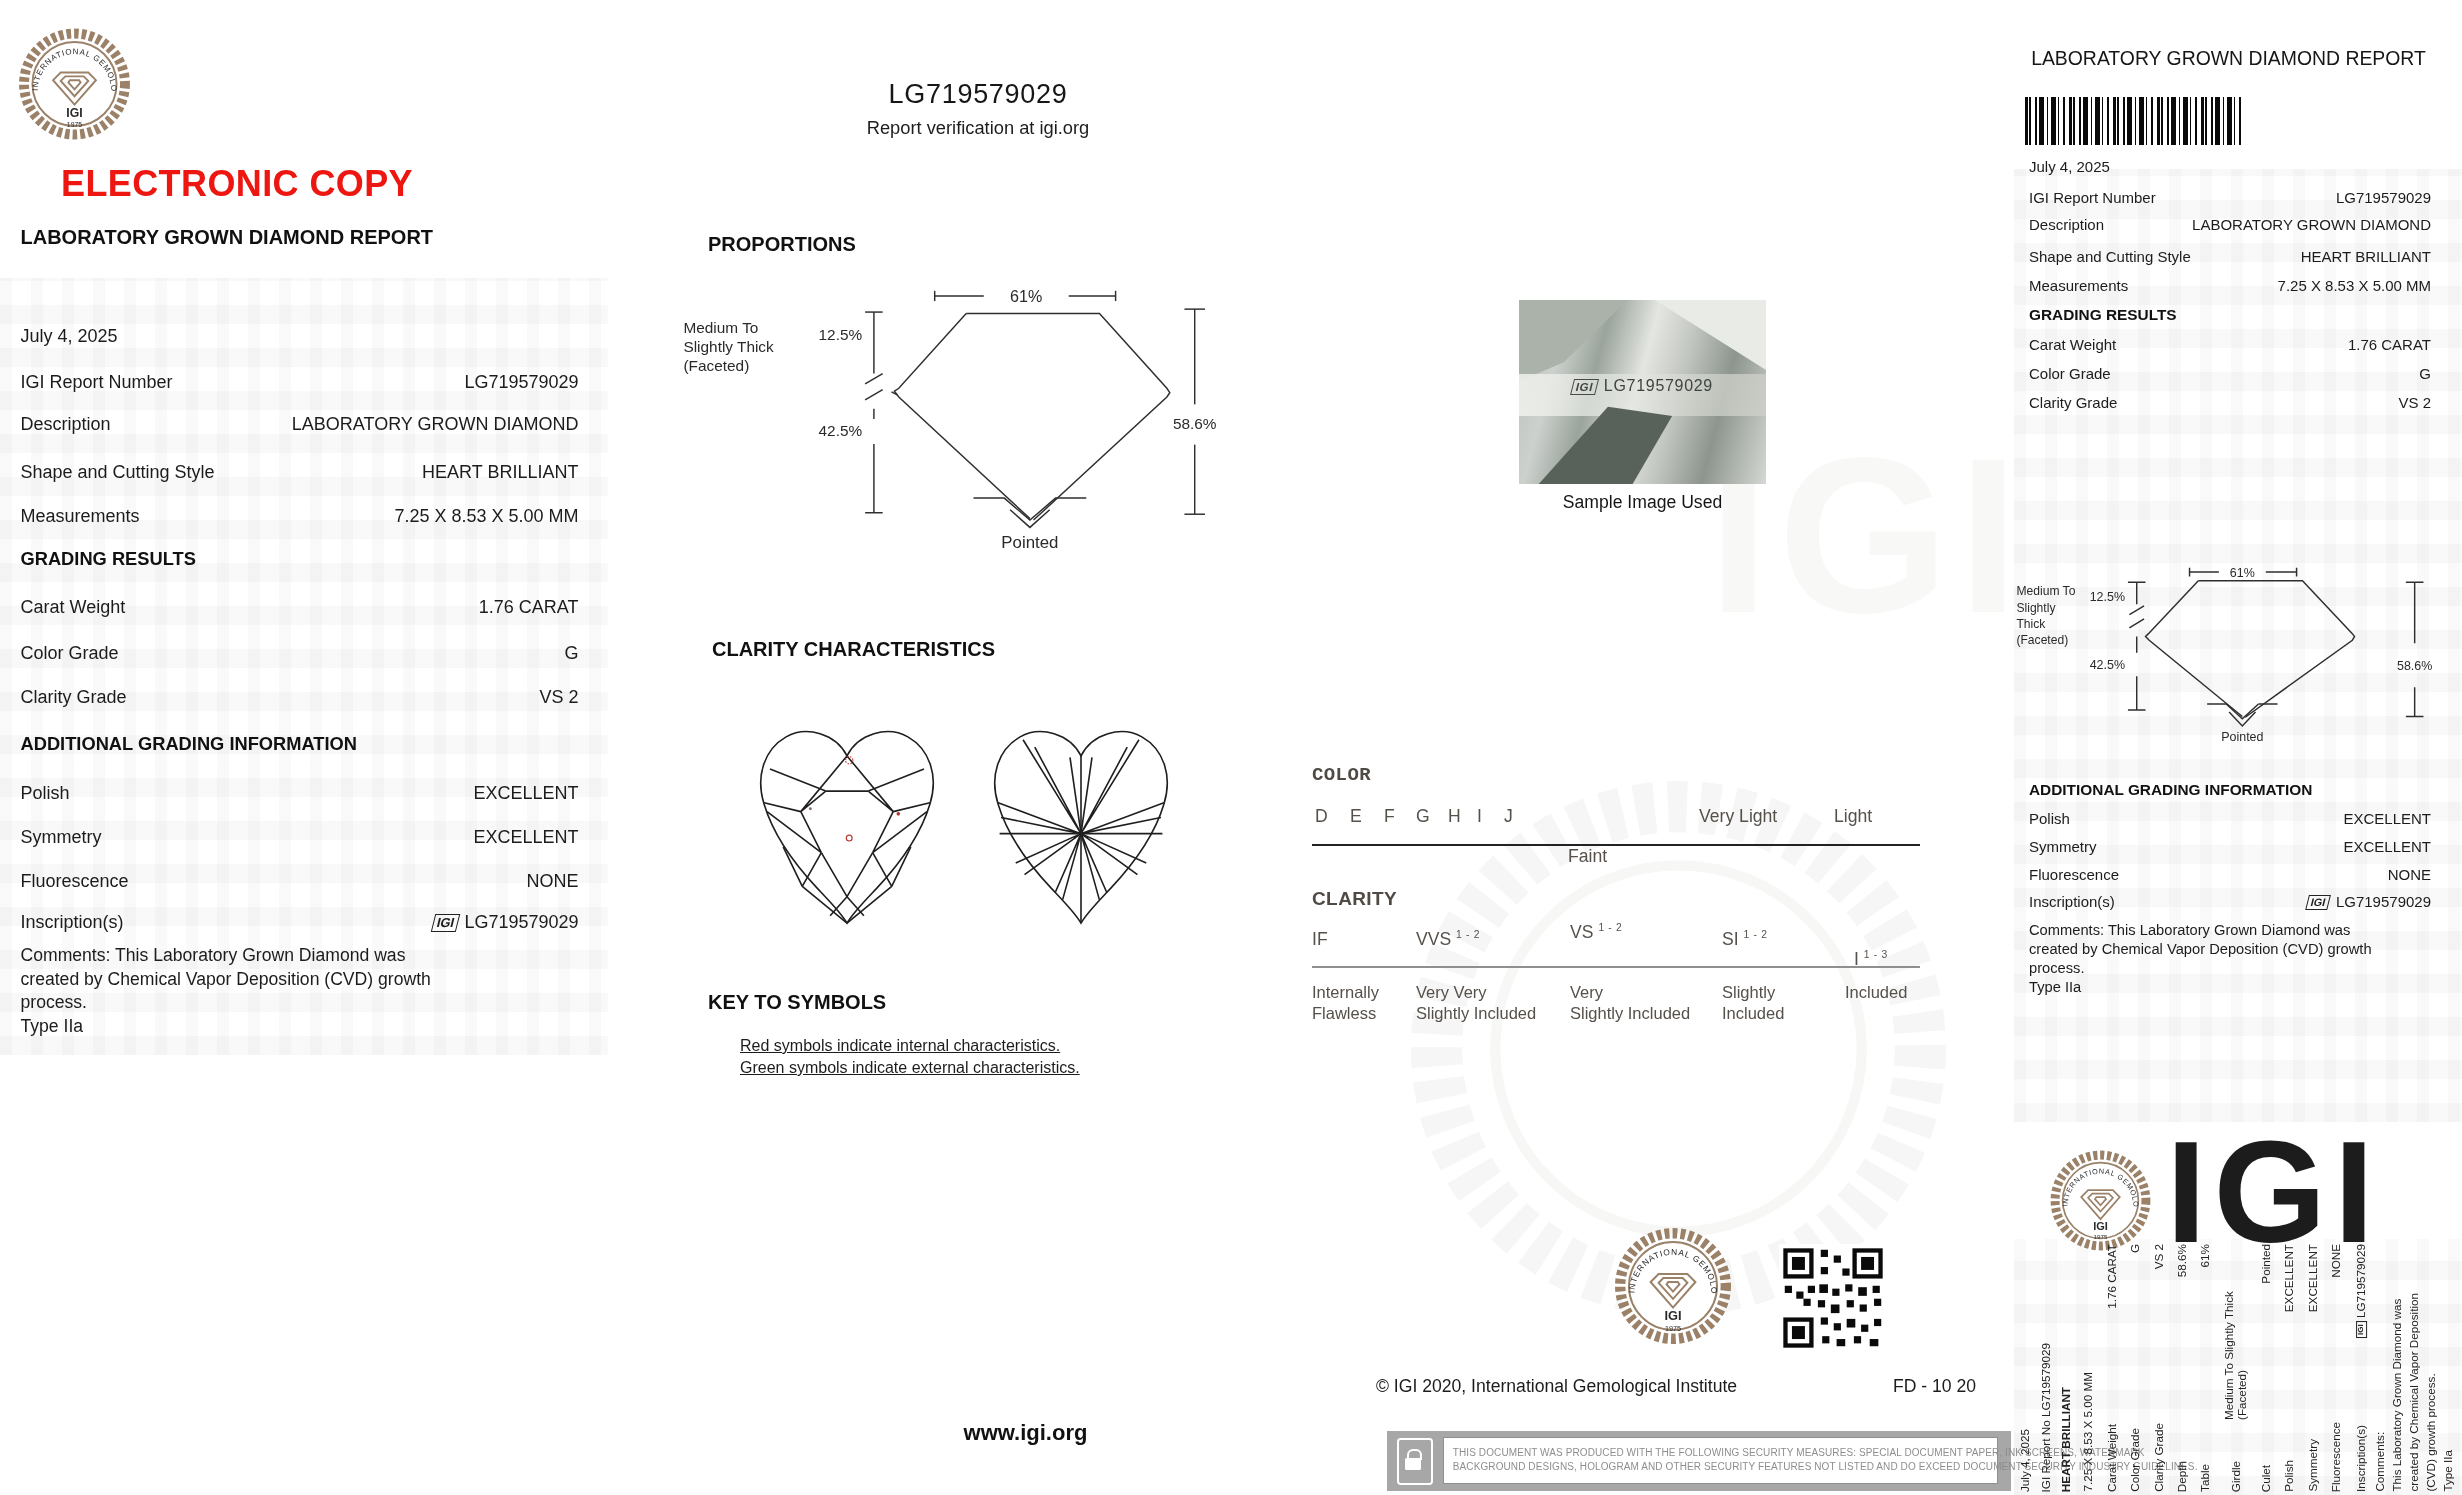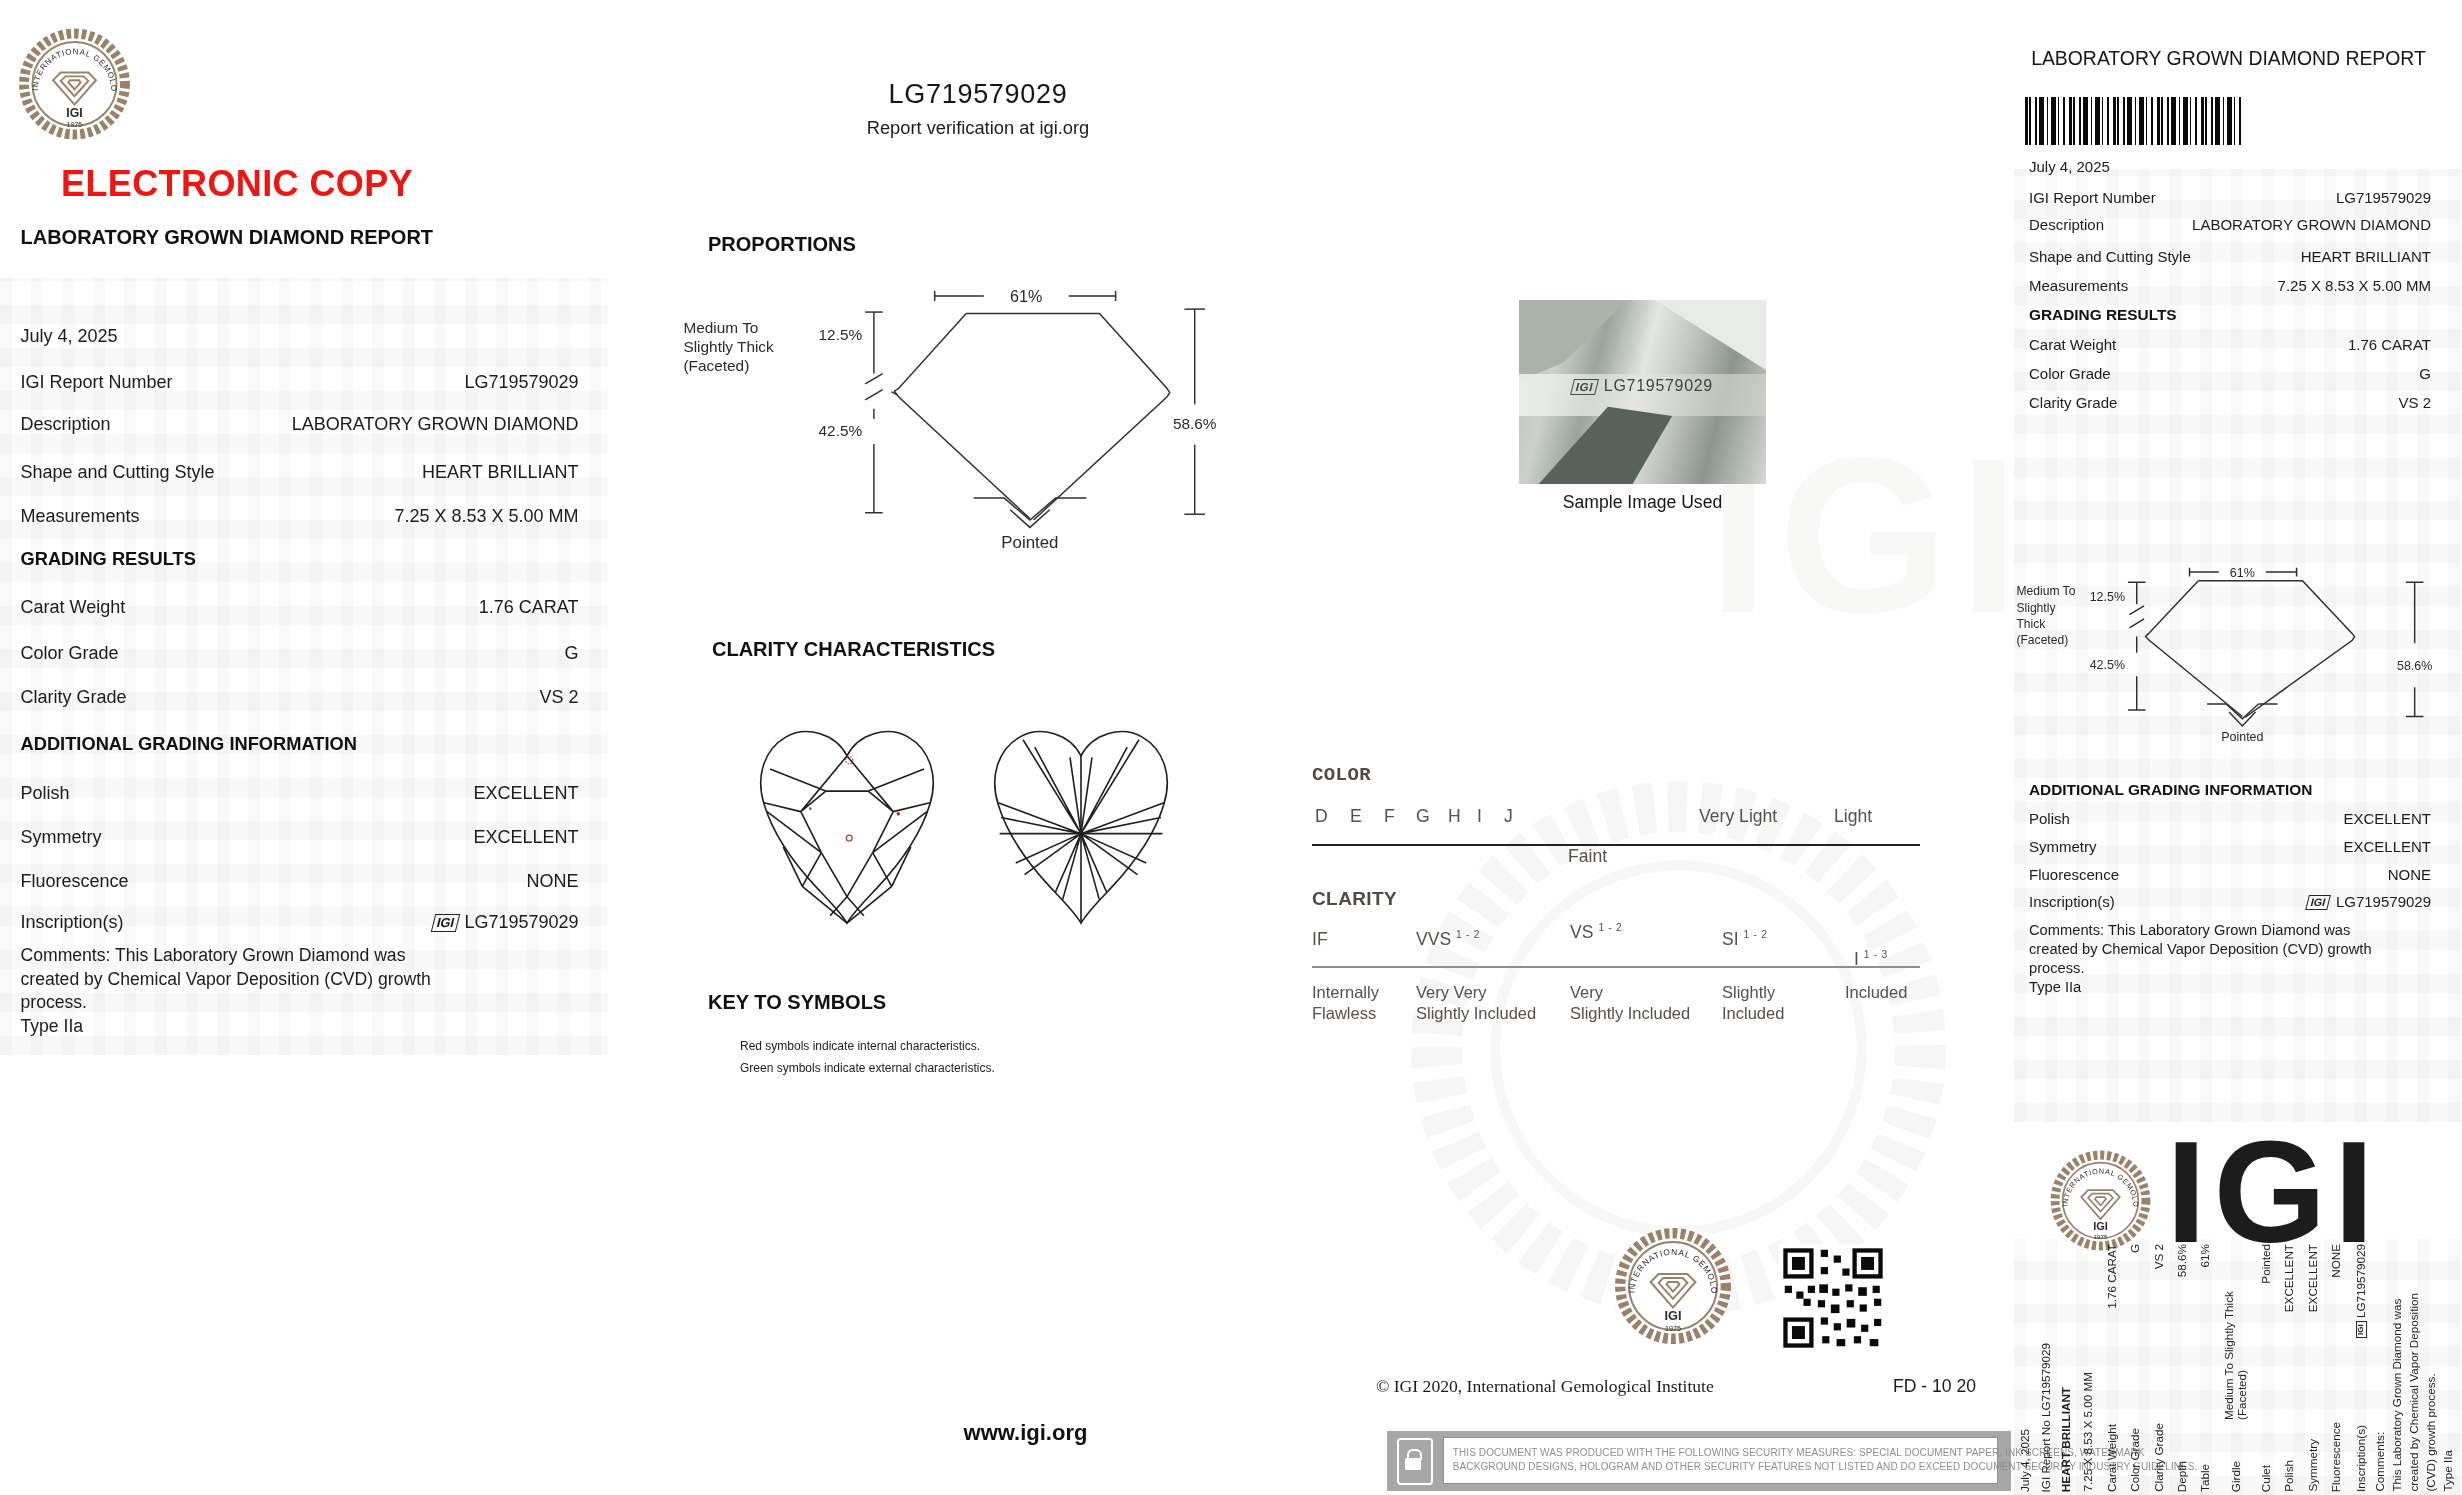--- a/index.html
+++ b/index.html
@@ -16,21 +16,21 @@
   .panel-title{font-weight:700;font-size:20px;color:#111;}
   .lrow{position:absolute;left:20.5px;width:558px;display:flex;justify-content:space-between;
         font-size:18px;color:#1c1c1c;}
   .lhead{position:absolute;left:20.5px;font-weight:700;font-size:18.3px;color:#111;}
   .comments{position:absolute;left:20.5px;width:572px;font-size:17.6px;line-height:23.5px;color:#1c1c1c;}
   .igi-glyph{display:inline-block;border:1.5px solid #222;padding:0 2.9px;margin-right:6.6px;
              transform:skewX(-14deg);font-size:0.72em;font-weight:700;line-height:1.25;vertical-align:0.7px;}
   
   .rep-num{font-size:27px;letter-spacing:0.7px;color:#161616;}
   .sec-head{font-weight:700;font-size:20px;color:#111;}
-  .keyline{font-size:12px;color:#1c1c1c;line-height:22px;}
+  .keyline{font-size:16px;color:#1c1c1c;line-height:22px;text-decoration:underline;}
   .site{font-weight:700;font-size:22px;color:#111;}
   svg text{font-family:"Liberation Sans",sans-serif;fill:#2a2a2a;}
   .diag line,.diag path,.diag polyline{stroke:#2f2f2f;stroke-width:2;fill:none;}
   .heart path,.heart line{stroke:#1f1f1f;stroke-width:2.2;fill:none;}
   
   .photo{position:absolute;left:1519px;top:300px;width:247px;height:184px;overflow:hidden;
          background:linear-gradient(105deg,#b9bdb9 0%,#cdd1cd 18%,#9aa39c 32%,#e4e6e2 48%,#c2c6c0 62%,#8d958e 78%,#d5d8d3 100%);}
   .photo .band{position:absolute;left:0;top:40%;width:100%;height:23%;
          background:linear-gradient(90deg,rgba(240,242,238,.85),rgba(225,228,222,.6) 55%,rgba(205,208,200,.75));}
   .photo .wedge1{position:absolute;inset:0;background:#59625a;clip-path:polygon(36% 58%,62% 63%,46% 100%,8% 100%);}
@@ -346,21 +346,21 @@
         <rect x="94" y="104" width="12" height="12"></rect>
       <rect x="114" y="112" width="10" height="10"></rect>
         <rect x="132" y="104" width="10" height="10"></rect>
         <rect x="60" y="128" width="10" height="10"></rect>
       <rect x="80" y="132" width="12" height="10"></rect>
         <rect x="104" y="128" width="10" height="10"></rect>
         <rect x="126" y="132" width="12" height="10"></rect>
     </g>
   </svg>
 
-  <div class="ab copyr" style="left:1376px;top:1376px;font-family:Liberation Serif, serif;">© IGI 2020, International Gemological Institute</div>
+  <div class="ab copyr" style="left:1376px;top:1376px;">© IGI 2020, International Gemological Institute</div>
   <div class="ab copyr" style="left:1861px;top:1376px;width:147px;text-align:center;">FD - 10 20</div>
 
   <div class="secbar">
     <div class="lockpage">
         <span class="sh"></span>
         <span class="bd"></span>
       </div>
     <div class="secbox">
       <div class="secline">THIS DOCUMENT WAS PRODUCED WITH THE FOLLOWING SECURITY MEASURES:  SPECIAL DOCUMENT PAPER, INK SCREENS, WATERMARK</div>
       <div class="secline">BACKGROUND DESIGNS, HOLOGRAM AND OTHER SECURITY FEATURES NOT LISTED AND DO EXCEED DOCUMENT SECURITY INDUSTRY GUIDELINES.</div>

